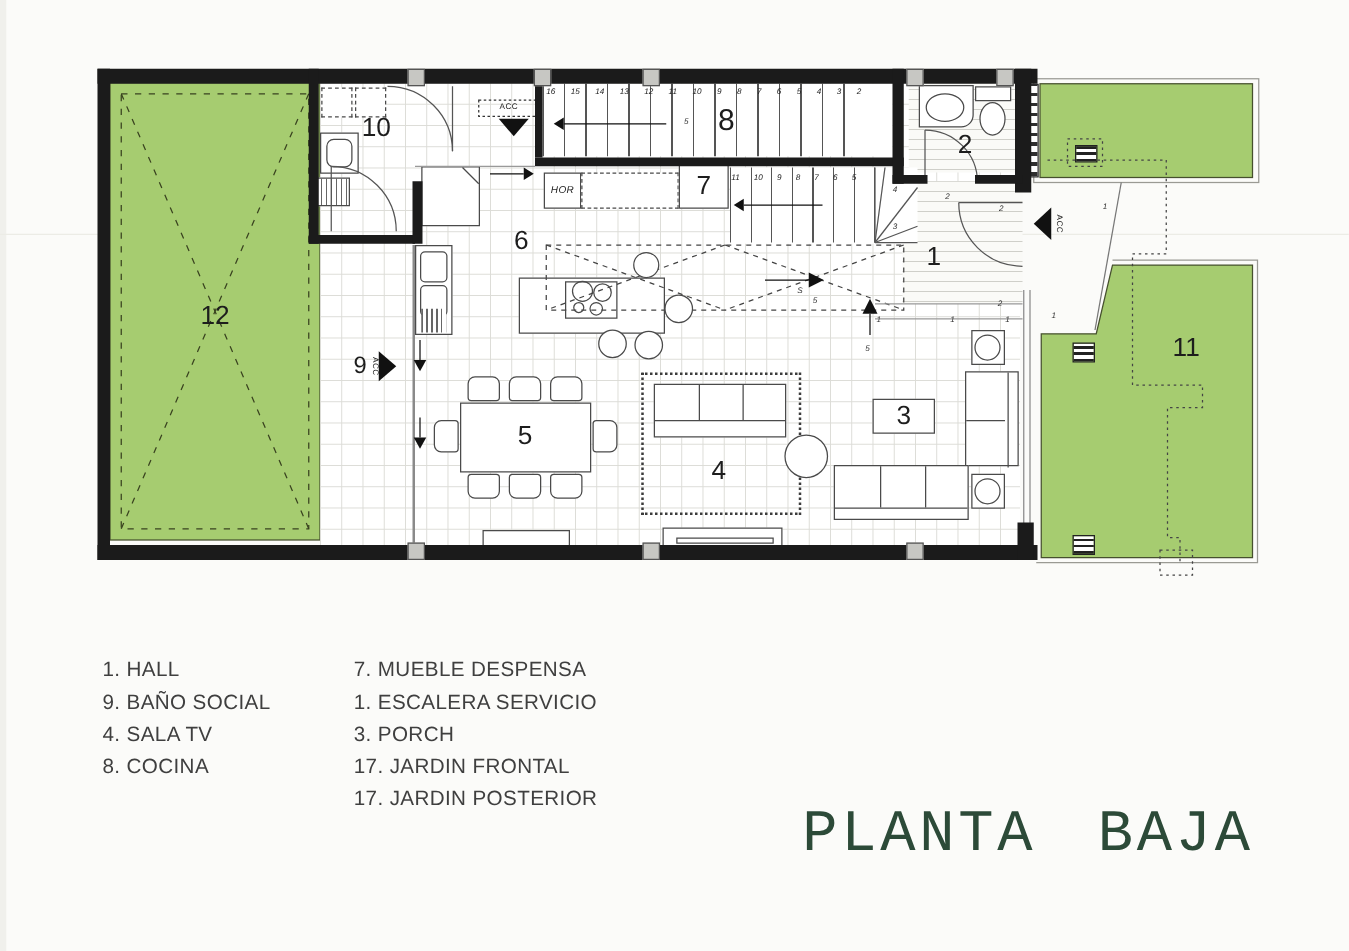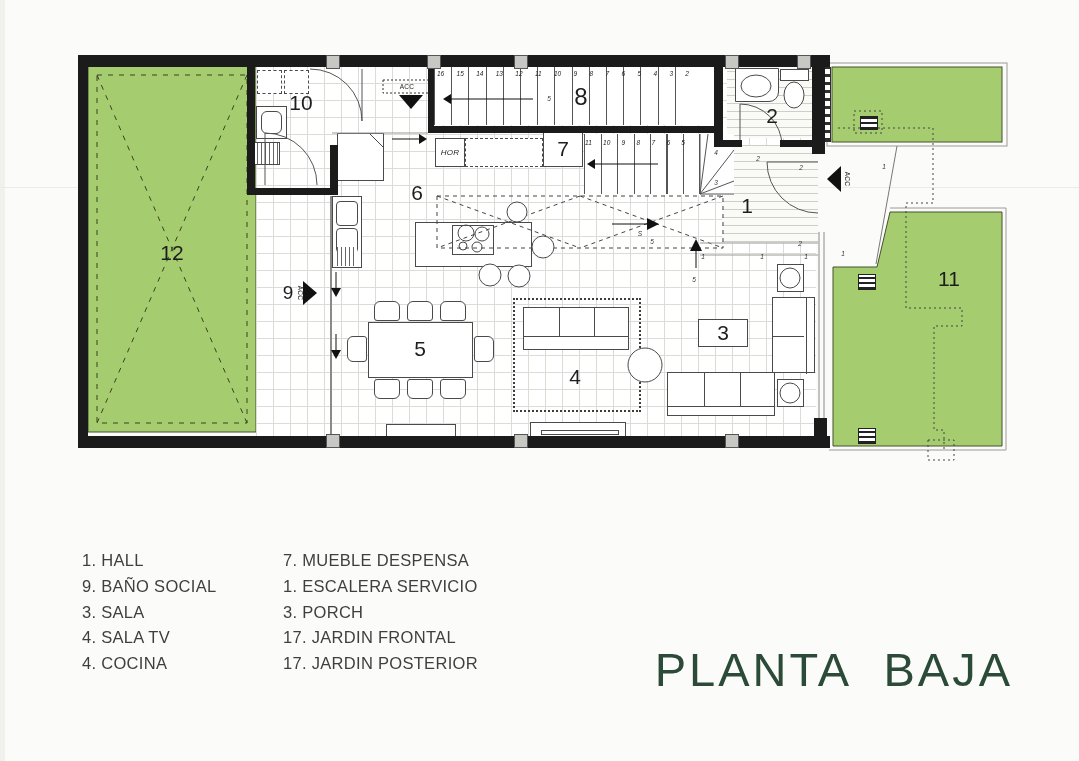--- a/index.html
+++ b/index.html
@@ -33,24 +33,24 @@
   .room-label{z-index:6;font-size:21px;color:#1d1d1d;transform:translate(-50%,-50%);white-space:nowrap;}
   .room-label.big{font-size:24px;}
   .room-label.small{font-size:19px;}
   .tiny{z-index:6;font-size:6.5px;color:#222;transform:translate(-50%,-50%);white-space:nowrap;letter-spacing:.3px;}
   .tiny.rot{transform:translate(-50%,-50%) rotate(90deg);}
   .micro{position:absolute;z-index:6;font-size:6.5px;font-style:italic;color:#333;transform:translate(-50%,-50%);}
   .step-row{display:flex;justify-content:space-between;z-index:6;}
   .step-num{font-size:6.5px;font-style:italic;color:#222;}
   
   .legend{z-index:6;}
-  .legend-col{position:absolute;top:548px;display:flex;flex-direction:column;}
+  .legend-col{position:absolute;top:524px;display:flex;flex-direction:column;}
   .legend-item{font-size:16.5px;color:#3f3f3f;letter-spacing:.3px;height:25.8px;line-height:25.8px;white-space:nowrap;}
   
-  .plan-title{position:absolute;right:66px;top:642px;font-family:Liberation Sans, sans-serif;font-size:47px;letter-spacing:3px;word-spacing:18px;color:#2c4a38;z-index:6;white-space:nowrap;}
+  .plan-title{position:absolute;right:76px;top:642px;font-family:Liberation Mono, monospace;font-size:47px;letter-spacing:3px;word-spacing:18px;color:#2c4a38;z-index:6;white-space:nowrap;}
   svg{position:absolute;left:0;top:0;}
 </style>
 </head>
 <body>
 
 <div class="page" id="plan">
 
   <div class="abs edge-shade"></div>
   <div class="abs guide-line"></div>
 
@@ -275,23 +275,22 @@
       <span class="step-num">6</span>
       <span class="step-num">5</span>
     </div>
   <span class="abs micro" style="left:716px;top:152px;">4</span>
   <span class="abs micro" style="left:716px;top:182px;">3</span>
 
   <div class="legend">
     <div class="legend-col" style="left:82px;">
         <span class="legend-item">1. HALL</span>
         <span class="legend-item">9. BAÑO SOCIAL</span>
-        <span class="legend-item">3. SALA</span>
         <span class="legend-item">4. SALA TV</span>
-        <span class="legend-item">4. COCINA</span>
+        <span class="legend-item">8. COCINA</span>
       </div>
     <div class="legend-col" style="left:283px;">
         <span class="legend-item">7. MUEBLE DESPENSA</span>
         <span class="legend-item">1. ESCALERA SERVICIO</span>
         <span class="legend-item">3. PORCH</span>
         <span class="legend-item">17. JARDIN FRONTAL</span>
         <span class="legend-item">17. JARDIN POSTERIOR</span>
       </div>
   </div>
 

